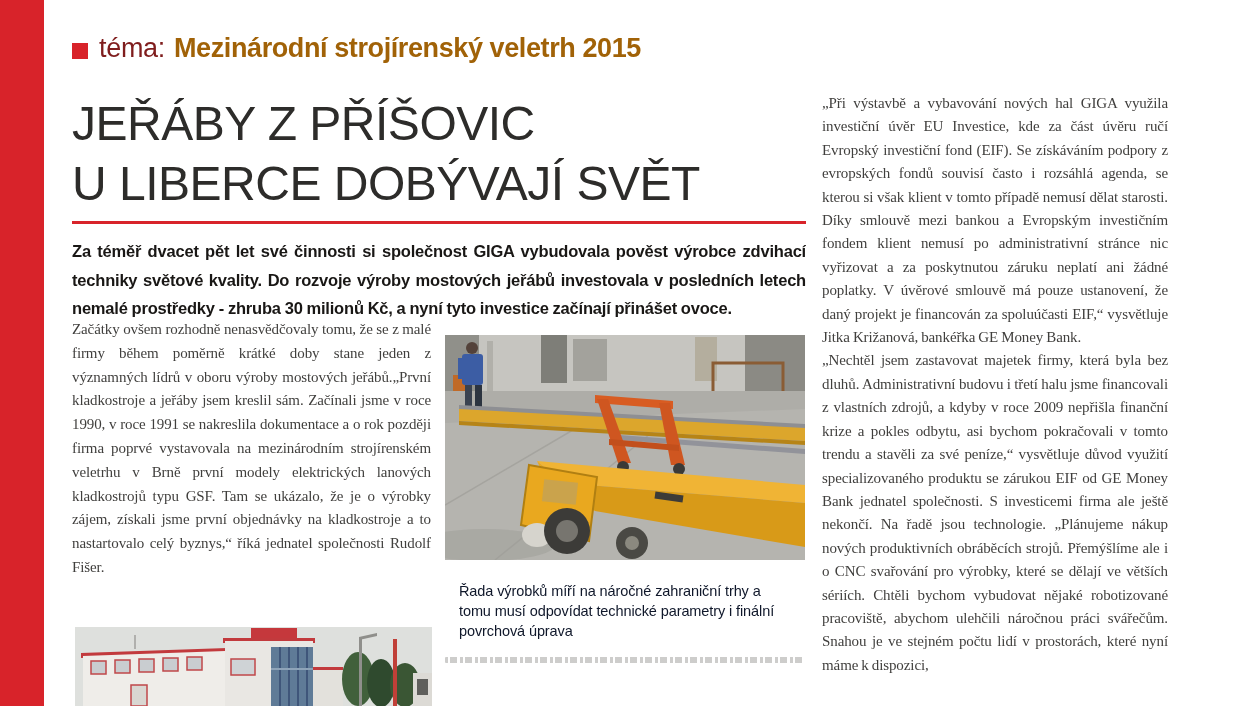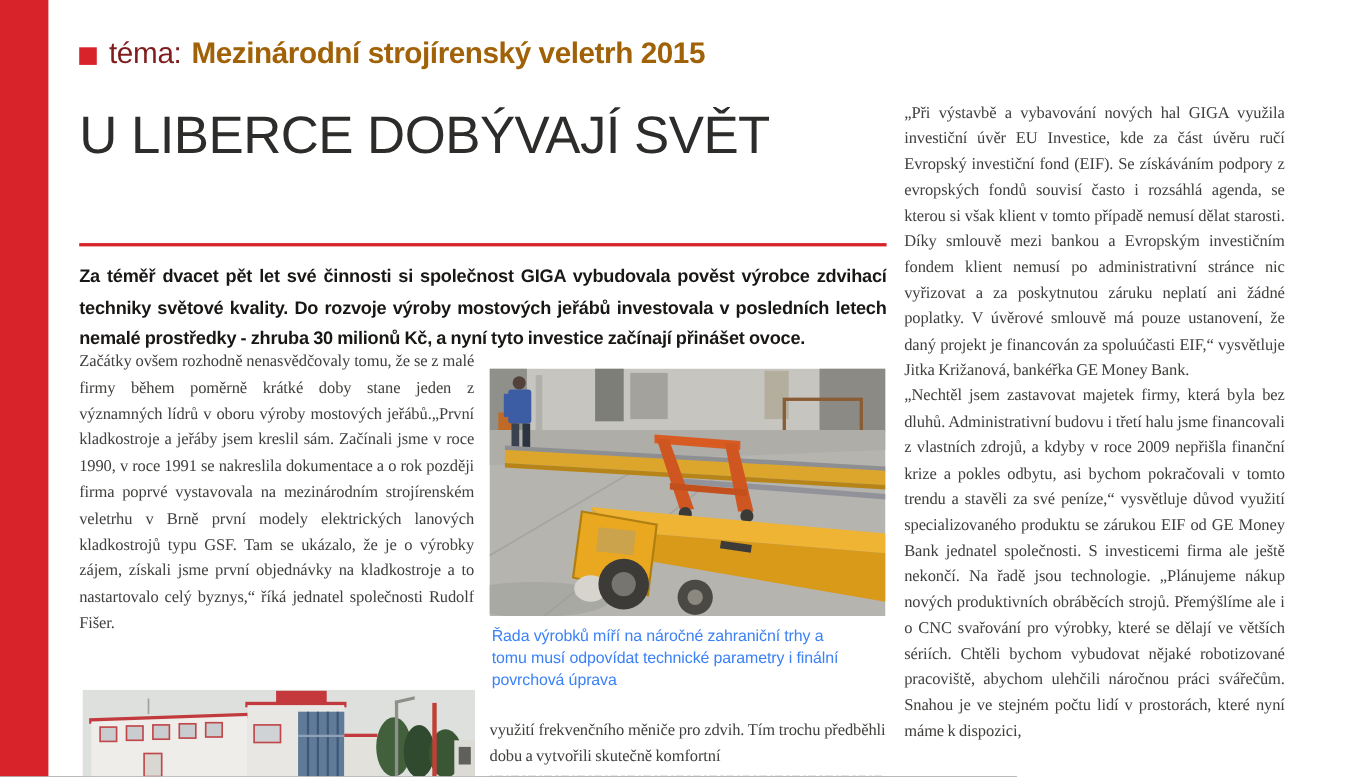--- a/index.html
+++ b/index.html
@@ -22,39 +22,40 @@
   .body-text{font-size:15px;line-height:23.8px;color:#403f3d;text-align:justify;
     letter-spacing:-0.1px;word-spacing:-0.6px;}
   .body-text p{margin:0;font-family:Liberation Serif, serif;}
   .col-left{position:absolute;left:72px;top:318px;width:359px;max-height:292px;overflow:hidden;}
   .col-mid{position:absolute;left:445px;top:653px;width:360px;}
   .col-right{position:absolute;left:822px;top:92px;width:346px;line-height:23.4px;}
   .photo{position:absolute;display:block;margin:0;}
   .photo svg{display:block;}
   .photo-workshop{left:445px;top:335px;width:360px;height:225px;}
   .photo-building{left:75px;top:627px;width:357px;height:79px;}
-  .caption{position:absolute;left:447px;top:570px;width:332px;margin:0;
-    font-size:14.5px;line-height:19.8px;color:#3b82f6;text-align:left;letter-spacing:-0.1px;}
+  .caption{position:absolute;left:447px;top:570px;width:332px;margin:12px;
+    font-size:14.5px;line-height:19.8px;color:#0f172a;text-align:left;letter-spacing:-0.1px;}
   .clip-line{height:6px;margin-top:4px;opacity:.5;border-radius:1px;
     background:repeating-linear-gradient(90deg,#9c9b98 0 3px,transparent 3px 5px,#9c9b98 5px 12px,transparent 12px 15px);}
 </style>
 </head>
 <body>
 
 <div class="stage">
 
   <div class="redbar"></div>
 
   <header class="kicker">
     <span class="kicker-square"></span>
     <span class="kicker-label">téma:</span>
     <span class="kicker-title">Mezinárodní strojírenský veletrh 2015</span>
   </header>
 
   <h1 class="headline">
+    <span class="hl-line">JEŘÁBY Z PŘÍŠOVIC</span>
     <span class="hl-line">U LIBERCE DOBÝVAJÍ SVĚT</span>
   </h1>
 
   <div class="rule"></div>
 
   <p class="lead">Za téměř dvacet pět let své činnosti si společnost GIGA vybudovala pověst výrobce zdvihací techniky světové kvality. Do rozvoje výroby mostových jeřábů investovala v posledních letech nemalé prostředky - zhruba 30 milionů Kč, a nyní tyto investice začínají přinášet ovoce.</p>
 
   <div class="col-left body-text">
     <p>Začátky ovšem rozhodně nenasvědčovaly tomu, že se z malé firmy během poměrně krátké doby stane jeden z významných lídrů v oboru výroby mostových jeřábů.„První kladkostroje a jeřáby jsem kreslil sám. Začínali jsme v roce 1990, v roce 1991 se nakreslila dokumentace a o rok později firma poprvé vystavovala na mezinárodním strojírenském veletrhu v Brně první modely elektrických lanových kladkostrojů typu GSF. Tam se ukázalo, že je o výrobky zájem, získali jsme první objednávky na kladkostroje a to nastartovalo celý byznys,“ říká jednatel společnosti Rudolf Fišer.</p>
   </div>
@@ -108,21 +109,20 @@
       <circle cx="122" cy="196" r="23" fill="#3c3b38"></circle>
       <circle cx="122" cy="196" r="11" fill="#77756f"></circle>
       <circle cx="187" cy="208" r="16" fill="#4a4944"></circle>
       <circle cx="187" cy="208" r="7" fill="#8b897f"></circle>
     </svg>
   </figure>
 
   <figcaption class="caption">Řada výrobků míří na náročné zahraniční trhy a tomu musí odpovídat technické parametry i finální povrchová úprava</figcaption>
 
   <div class="col-mid body-text">
-    <p>využití frekvenčního měniče pro zdvih. Tím trochu předběhli dobu a vytvořili skutečně komfortní</p>
     <div class="clip-line"></div>
   </div>
 
   <div class="col-right body-text">
     <p>„Při výstavbě a vybavování nových hal GIGA využila investiční úvěr EU Investice, kde za část úvěru ručí Evropský investiční fond (EIF). Se získáváním podpory z evropských fondů souvisí často i rozsáhlá agenda, se kterou si však klient v tomto případě nemusí dělat starosti. Díky smlouvě mezi bankou a Evropským investičním fondem klient nemusí po administrativní stránce nic vyřizovat a za poskytnutou záruku neplatí ani žádné poplatky. V úvěrové smlouvě má pouze ustanovení, že daný projekt je financován za spoluúčasti EIF,“ vysvětluje Jitka Križanová, bankéřka GE Money Bank.</p>
     <p>„Nechtěl jsem zastavovat majetek firmy, která byla bez dluhů. Administrativní budovu i třetí halu jsme financovali z vlastních zdrojů, a kdyby v roce 2009 nepřišla finanční krize a pokles odbytu, asi bychom pokračovali v tomto trendu a stavěli za své peníze,“ vysvětluje důvod využití specializovaného produktu se zárukou EIF od GE Money Bank jednatel společnosti. S investicemi firma ale ještě nekončí. Na řadě jsou technologie. „Plánujeme nákup nových produktivních obráběcích strojů. Přemýšlíme ale i o CNC svařování pro výrobky, které se dělají ve větších sériích. Chtěli bychom vybudovat nějaké robotizované pracoviště, abychom ulehčili náročnou práci svářečům. Snahou je ve stejném počtu lidí v prostorách, které nyní máme k dispozici,</p>
 
   </div>
 
   <figure class="photo photo-building">

